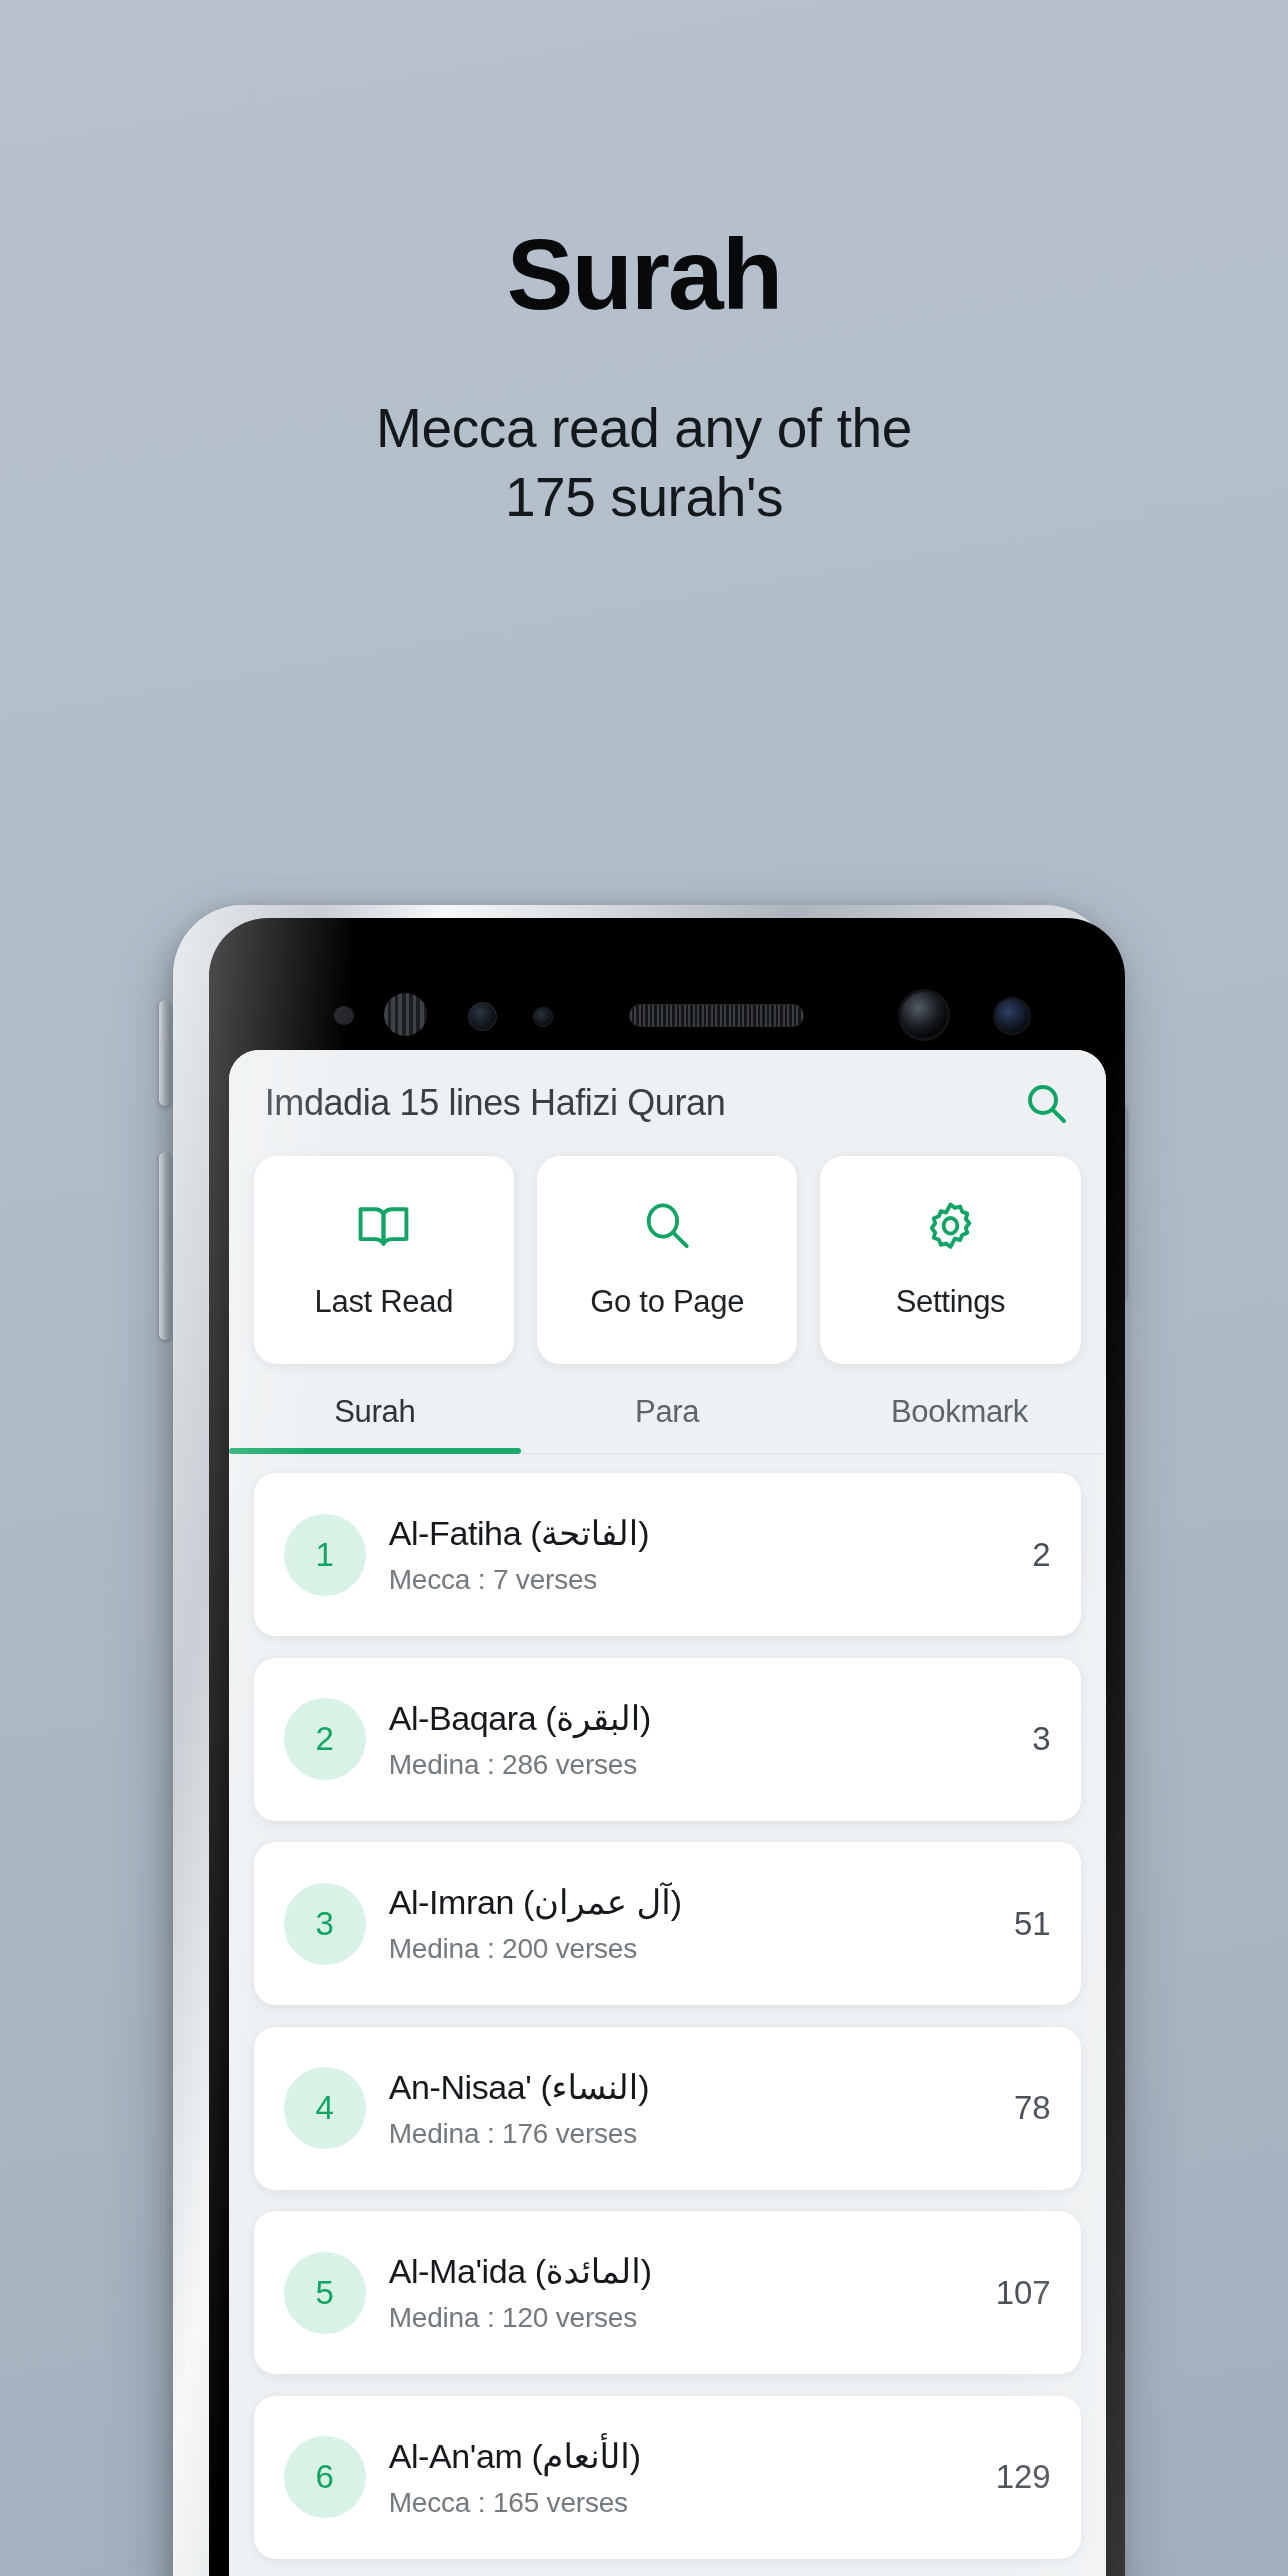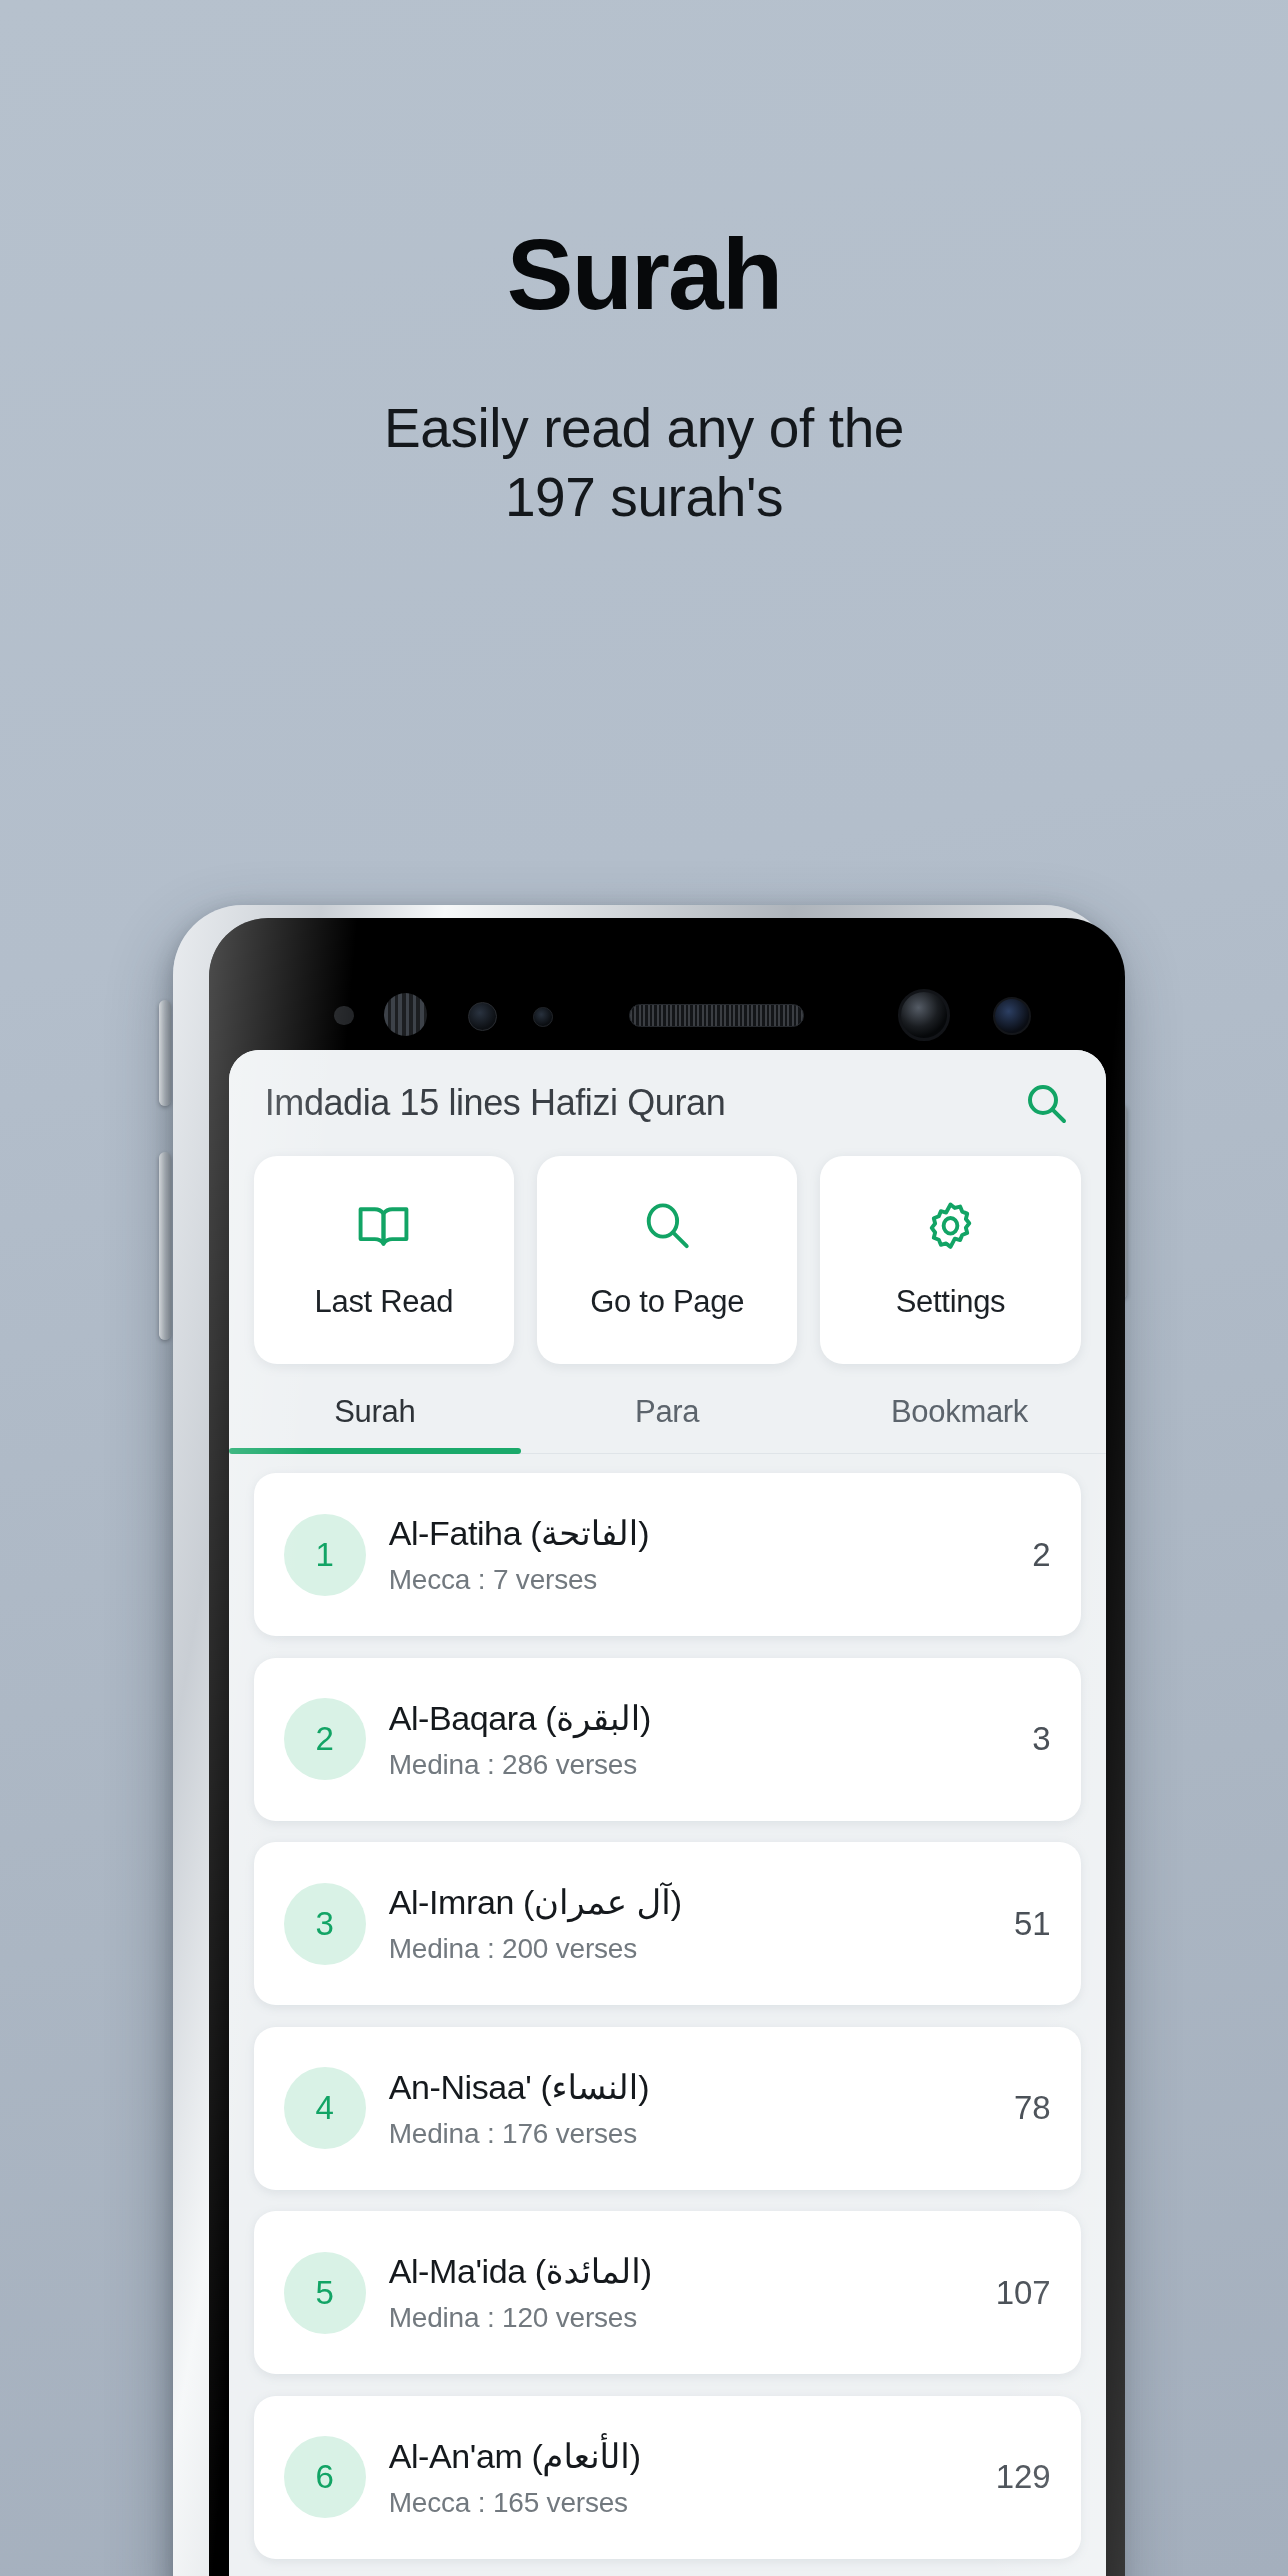--- a/index.html
+++ b/index.html
@@ -129,22 +129,22 @@
   .btn-vol-up   { left:9px; top:95px; width:11.6px; height:106px; }
   .btn-vol-down { left:9px; top:247px; width:11.6px; height:188px; }
   .btn-power    { right:9px; top:199px; width:11.6px; height:195px; }
 </style>
 </head>
 <body>
 
 <div class="promo">
   <div class="promo-title">Surah</div>
   <div class="promo-sub">
-    <div>Easily read any of the</div>
-    <div>197 surah's</div>
+    <div>Mecca read any of the</div>
+    <div>175 surah's</div>
   </div>
 </div>
 
 <div class="phone-wrap">
 
   <div class="btn-side btn-vol-up"></div>
   <div class="btn-side btn-vol-down"></div>
   <div class="btn-side btn-power"></div>
 
   <div class="phone-body">

